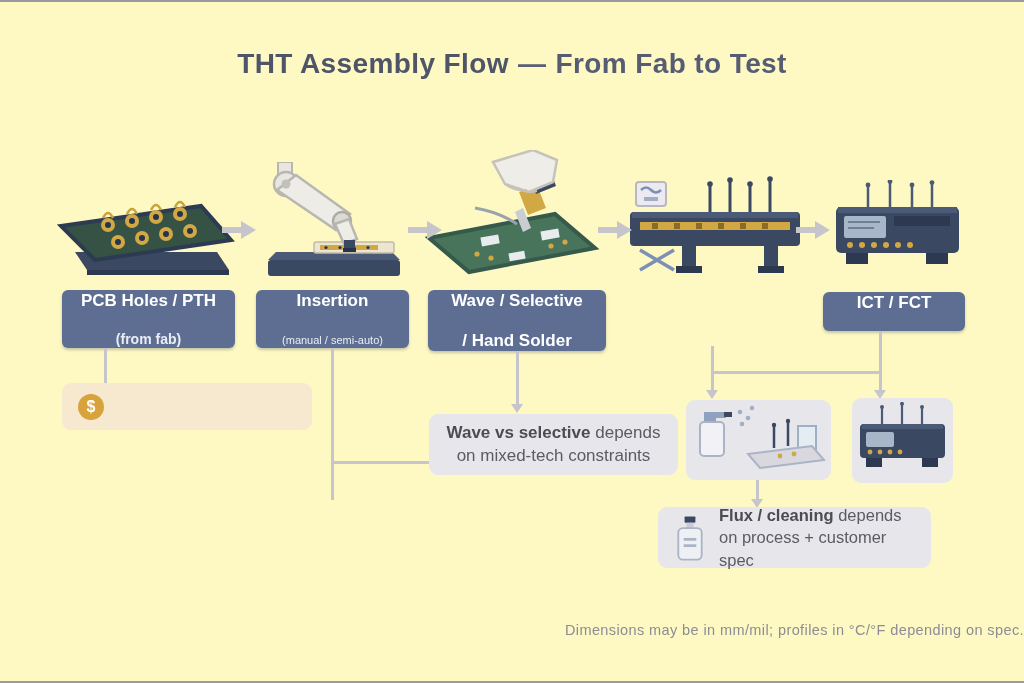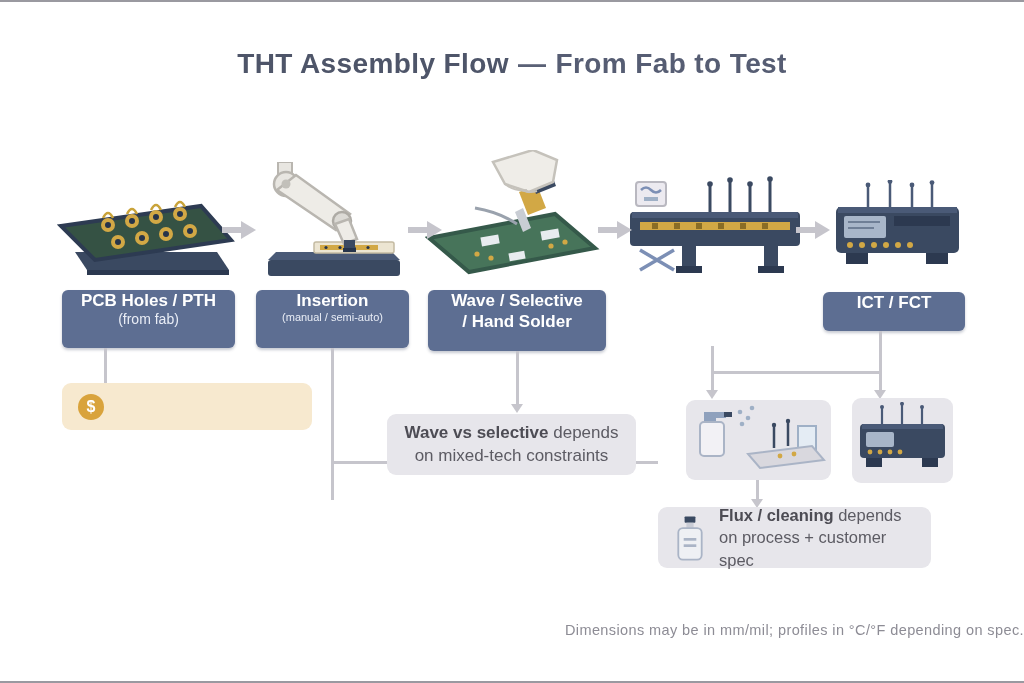--- a/index.html
+++ b/index.html
@@ -1,36 +1,36 @@
 <!DOCTYPE html>
 <html><head>
 <meta charset="utf-8">
 <style>
   html,body { margin:0; padding:0; background:#e8e7eb; }
   .canvas {
     position:relative; width:1024px; height:683px;
-    background:#ffffff;
+    background:#fef9c3;
     font-family:"Liberation Sans", sans-serif;
     overflow:hidden;
     border-top:2px solid #9a99a0; border-bottom:2px solid #9a99a0;
     box-sizing:border-box;
   }
   
   .title { position:absolute; top:46px; left:0; width:100%; text-align:center;
            font-size:28px; color:#4e5569; letter-spacing:.4px; }
   .title-main { font-weight:700; }
   .title-sep { font-weight:600; color:#5a6176; margin:0 9px; }
   .title-rest { font-weight:600; color:#565d73; }
 
   
   .stage { position:absolute; background:#5d6e92; border-radius:6px; color:#ffffff;
-           display:flex; flex-direction:column; align-items:center; justify-content:flex-start;
+           display:flex; flex-direction:column; align-items:center; justify-content:space-between;
            text-align:center; box-shadow:0 2px 3px rgba(55,65,92,.28); line-height:1.25; }
   .stage .lbl  { font-size:17px; font-weight:700; }
-  .stage .sub  { font-size:14px; font-weight:400; color:#e9edf6; }
+  .stage .sub  { font-size:14px; font-weight:700; color:#e9edf6; }
   .stage .sub-sm { font-size:11px; font-weight:400; color:#e9edf6; }
   .stage .inline-sub { font-size:11px; font-weight:400; color:#e9edf6; margin-left:5px; }
 
   
   .note { position:absolute; background:#e7e6eb; border-radius:9px; color:#5c5b63;
           display:flex; align-items:center; box-sizing:border-box; }
   .note .b { font-weight:700; color:#4d4c54; }
   .note-beige { background:#f7e9cf; color:#4a4738; }
   .note-beige .b { color:#3e3b2d; }
   .dollar-circle { width:26px; height:26px; border-radius:50%; background:#d9a33c;
@@ -227,21 +227,21 @@
   <div class="line" style="left:879px;top:329px;width:3px;height:59px;"></div>
   <div class="ah-down" style="left:874px;top:388px;"></div>
 
   <div class="line" style="left:756px;top:477px;width:3px;height:20px;"></div>
   <div class="ah-down" style="left:751px;top:497px;"></div>
 
   <div class="note note-beige" style="left:62px;top:381px;width:250px;height:47px;padding:0 16px;font-size:17px;">
     <div class="dollar-circle">$</div>
   </div>
 
-  <div class="note" style="left:387px;top:412px;width:249px;height:61px;padding:0 14px;font-size:17px;justify-content:center;text-align:center;line-height:1.35;">
+  <div class="note" style="left:429px;top:412px;width:249px;height:61px;padding:0 14px;font-size:17px;justify-content:center;text-align:center;line-height:1.35;">
     <div><span class="b">Wave vs selective</span><span> depends on mixed-tech constraints</span></div>
   </div>
 
 
   <div class="illus-box" style="left:686px;top:398px;width:145px;height:80px;">
     <svg width="137" height="72" viewBox="0 0 137 72">
       <path d="M14,18 L14,8 L36,8 L36,14 L26,14 L26,18 Z" fill="#8fa1bd"></path>
       <rect x="34" y="8" width="8" height="5" fill="#3a4961"></rect>
       <rect x="10" y="18" width="24" height="34" rx="4" fill="#f2f1f5" stroke="#aab4c6" stroke-width="2"></rect>
       <circle cx="50" cy="8" r="2.3" fill="#9fb0c6"></circle>

